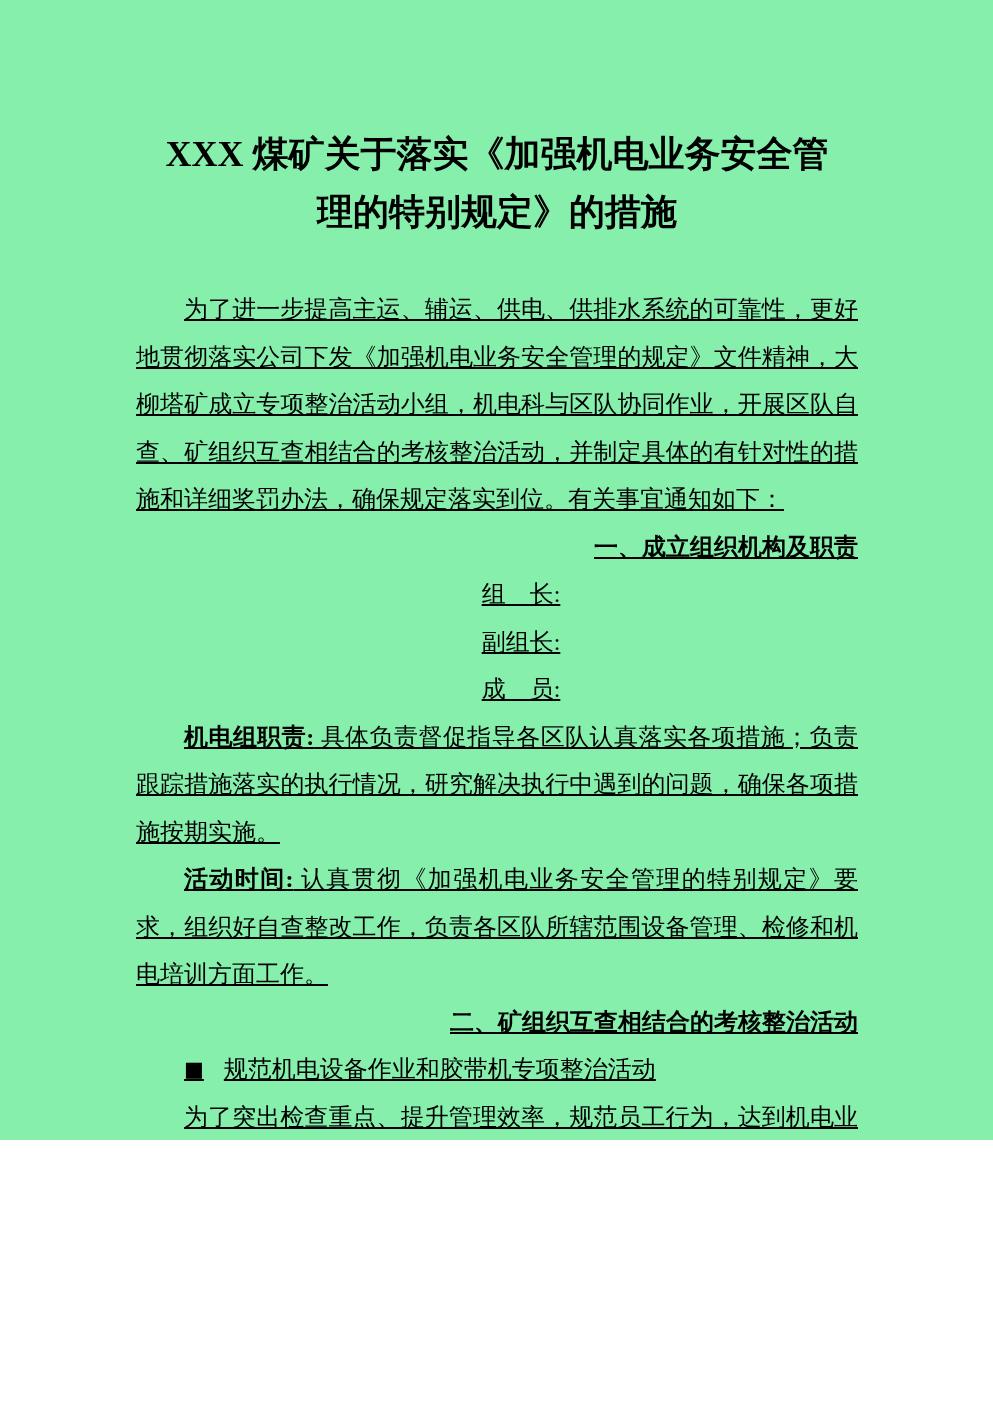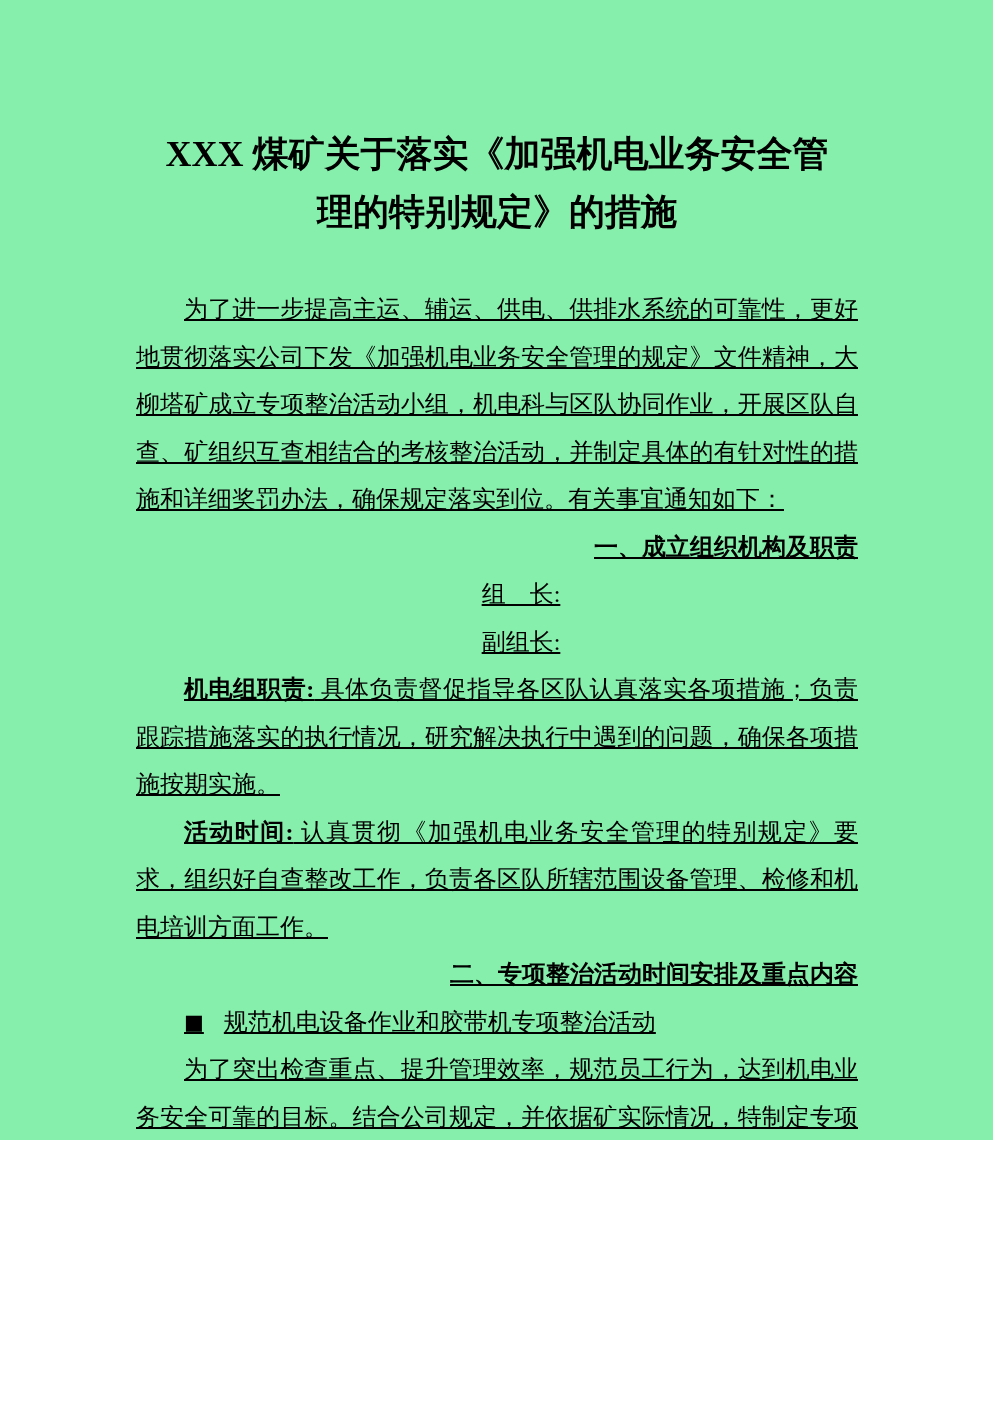--- a/index.html
+++ b/index.html
@@ -63,22 +63,23 @@
   <div class="content">
     <h1 class="doc-title">
         <div>XXX 煤矿关于落实《加强机电业务安全管</div>
         <div>理的特别规定》的措施</div>
       </h1>
     <div class="doc-body">
         <p class="block paragraph">为了进一步提高主运、辅运、供电、供排水系统的可靠性，更好地贯彻落实公司下发《加强机电业务安全管理的规定》文件精神，大柳塔矿成立专项整治活动小组，机电科与区队协同作业，开展区队自查、矿组织互查相结合的考核整治活动，并制定具体的有针对性的措施和详细奖罚办法，确保规定落实到位。有关事宜通知如下：</p>
         <p class="block heading">一、成立组织机构及职责</p>
         <p class="block plain">组　长:</p>
         <p class="block plain">副组长:</p>
+        <p class="block plain">成　员:</p>
         <p class="block labeled"><span class="label">机电组职责:</span> 具体负责督促指导各区队认真落实各项措施；负责跟踪措施落实的执行情况，研究解决执行中遇到的问题，确保各项措施按期实施。</p>
         <p class="block labeled"><span class="label">活动时间:</span> 认真贯彻《加强机电业务安全管理的特别规定》要求，组织好自查整改工作，负责各区队所辖范围设备管理、检修和机电培训方面工作。</p>
-        <p class="block heading">二、专项整治活动时间安排及重点内容</p>
+        <p class="block heading">二、矿组织互查相结合的考核整治活动</p>
         <p class="block bullet"><span class="bullet-square">■</span><span>规范机电设备作业和胶带机专项整治活动</span></p>
         <p class="block paragraph">为了突出检查重点、提升管理效率，规范员工行为，达到机电业务安全可靠的目标。结合公司规定，并依据矿实际情况，特制定专项检查奖罚措施。</p>
         <p class="block plain">活动时间 1 月 1 日至 3 月 31 日。</p>
       </div>
   </div>
   <div class="page-number">1</div>
 </div>
 
 </body></html>

